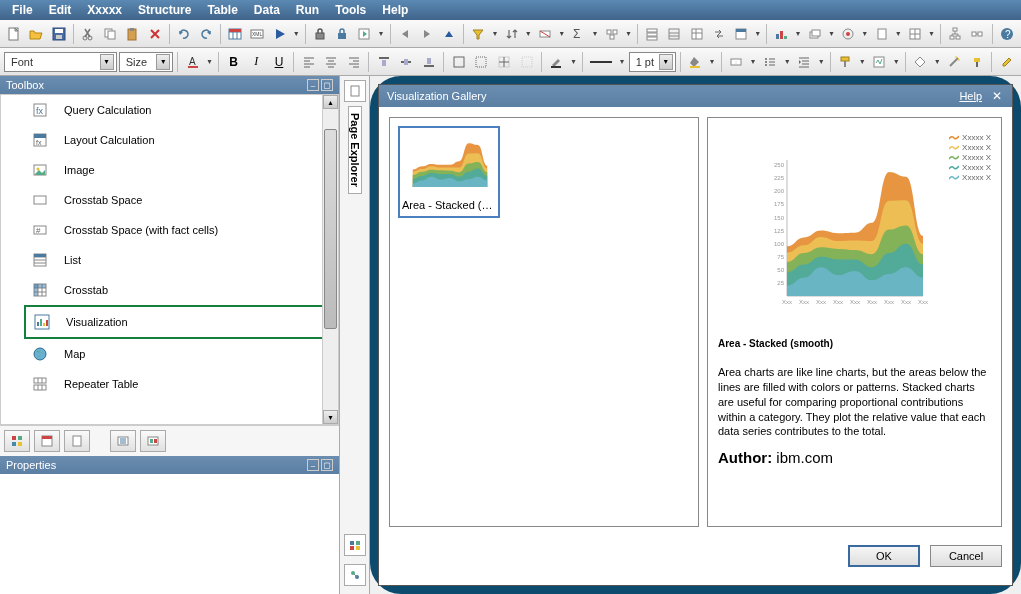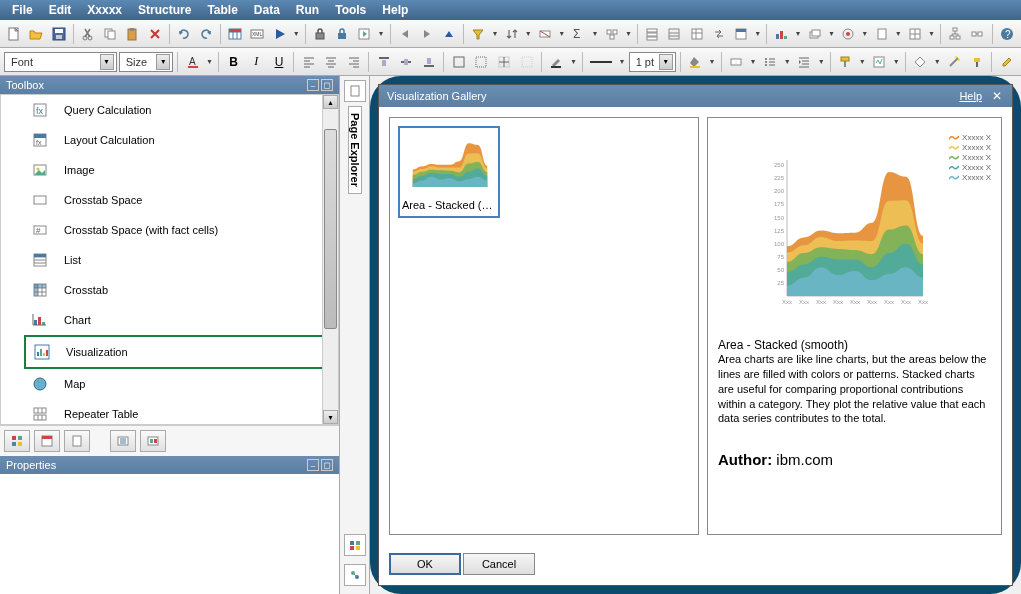--- a/index.html
+++ b/index.html
@@ -54,25 +54,25 @@
 .gallery-left { flex: 1; border: 1px solid #888; padding: 8px; background: #fff; }
 .gallery-item { width: 102px; border: 2px solid #4a7fc0; padding: 2px; text-align: center; background: #fff; }
 .gallery-thumb { width: 96px; height: 66px; background: #fff; display: flex; align-items: center; justify-content: center; position: relative; }
 .gallery-label { font-size: 11px; padding: 3px 0; white-space: nowrap; overflow: hidden; text-overflow: ellipsis; }
 
 .gallery-right { width: 295px; border: 1px solid #888; padding: 10px; background: #fff; display: flex; flex-direction: column; }
 .preview { height: 200px; display: flex; align-items: center; justify-content: center; margin-bottom: 10px; position: relative; }
 .preview-legend { position: absolute; right: 0; top: 5px; font-size: 8px; color: #666; }
 .preview-legend div { display: flex; align-items: center; gap: 3px; margin-bottom: 1px; }
 
-.detail-title { font-weight: normal; font-size: 12px; margin-bottom: 0; }
-.detail-desc { font-size: 11px; line-height: 1.35; margin-bottom: 25px; }
+.detail-title { font-weight: bold; font-size: 10px; margin-bottom: 16px; }
+.detail-desc { font-size: 11px; line-height: 1.35; margin-bottom: 10px; }
 .detail-author { font-size: 15px; }
 
-.dlg-footer { padding: 8px 10px 10px; display: flex; gap: 2px; }
+.dlg-footer { padding: 8px 10px 18px; display: flex; justify-content: flex-end; gap: 10px; }
 .btn { width: 72px; height: 22px; border: 1px solid #888; background: linear-gradient(#f6f6f6,#dedede); font-size: 11px; display: flex; align-items: center; justify-content: center; cursor: pointer; }
 .btn.primary { border: 2px solid #3a6aa0; }
 
 .icon { width: 16px; height: 16px; display: inline-flex; align-items: center; justify-content: center; }
 </style>
 </head>
 <body>
 
 <div class="menubar">
   <span>File</span>
@@ -600,32 +600,20 @@
                 <rect x="2" y="2" width="12" height="12" fill="#fff" stroke="#888"></rect>
                 <line x1="6" y1="2" x2="6" y2="14" stroke="#888"></line>
                 <line x1="10" y1="2" x2="10" y2="14" stroke="#888"></line>
                 <line x1="2" y1="6" x2="14" y2="6" stroke="#888"></line>
                 <line x1="2" y1="10" x2="14" y2="10" stroke="#888"></line>
                 <rect x="2" y="2" width="4" height="12" fill="#4a7aa0" opacity="0.5"></rect>
                 <rect x="2" y="2" width="12" height="4" fill="#4a7aa0" opacity="0.5"></rect>
               </svg>
             </span>
             <span>Crosstab</span>
-          </div>
-          <div class="tb-item">
-            <span class="icon">
-              <svg width="16" height="16">
-                <rect x="2" y="8" width="3" height="5" fill="#4a7aa0"></rect>
-                <rect x="6" y="5" width="3" height="8" fill="#c44"></rect>
-                <rect x="10" y="10" width="3" height="3" fill="#5a8"></rect>
-                <line x1="1" y1="13" x2="14" y2="13" stroke="#666"></line>
-                <line x1="1" y1="2" x2="1" y2="13" stroke="#666"></line>
-              </svg>
-            </span>
-            <span>Chart</span>
           </div>
           <div class="tb-item highlighted">
             <span class="icon">
               <svg width="16" height="16">
                 <rect x="1" y="1" width="14" height="14" fill="#fff" stroke="#4a7aa0"></rect>
                 <rect x="3" y="8" width="2" height="4" fill="#4a7aa0"></rect>
                 <rect x="6" y="5" width="2" height="7" fill="#5a8"></rect>
                 <rect x="9" y="9" width="2" height="3" fill="#e8c030"></rect>
                 <rect x="12" y="6" width="2" height="6" fill="#c44"></rect>
               </svg>

